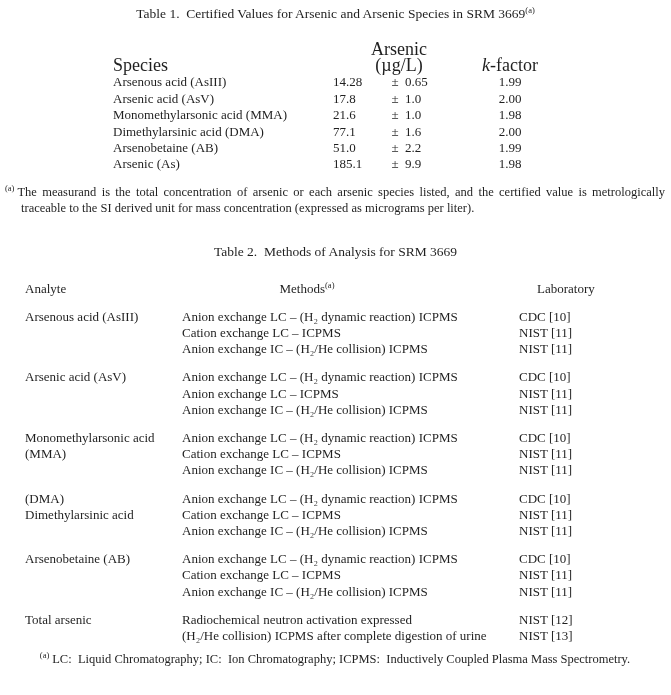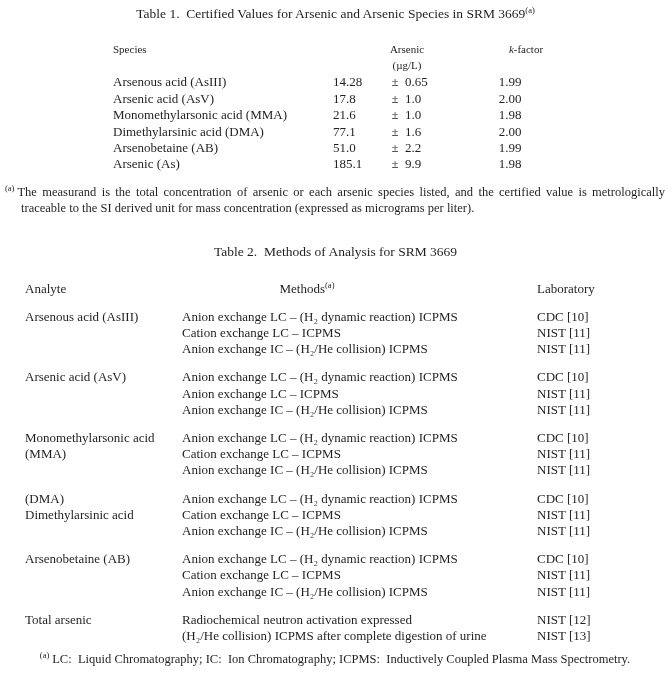--- a/index.html
+++ b/index.html
@@ -10,21 +10,21 @@
     color: #1f1f1f;
   }
   .page { width: 671px; height: 695px; padding-top: 6px; position: relative; }
   .pre { white-space: pre-wrap; text-align: center; }
   sup.fn { font-size: 8.5px; vertical-align: super; line-height: 0; margin-right: 3px; }
   sup.tsup { font-size: 8.5px; vertical-align: super; line-height: 0; }
 
   
   .t1-title { text-align: center; font-size: 13.5px; line-height: 16px; }
   .t1 { margin-left: 113px; margin-top: 19px; width: 555px; }
-  .t1-header { display: flex; align-items: flex-start; font-size: 11px; line-height: 16.4px; gap: 8px; }
+  .t1-header { display: flex; align-items: flex-end; font-size: 18px; line-height: 16.4px; }
   .t1-body { margin-top: 0.5px; }
   .t1-row { display: flex; font-size: 13px; line-height: 16.4px; }
   .c-species { width: 220px; text-align: left; }
   .c-val     { width: 52px;  text-align: left; }
   .c-pm      { width: 20px;  text-align: center; }
   .c-unc     { width: 60px;  text-align: left; }
   .c-k       { width: 90px;  text-align: center; }
   .h-arsenic { width: 132px; text-align: center; }
 
   
@@ -42,21 +42,21 @@
   .t2 { margin-left: 25px; margin-top: 21px; width: 640px; }
   .t2-header { display: flex; font-size: 13px; line-height: 16.2px; }
   .h2-analyte { width: 157px; }
   .h2-methods { width: 250px; text-align: center; }
   .h2-lab { margin-left: 105px; }
   .t2-group { display: flex; align-items: flex-start; margin-top: 12px; font-size: 13px; line-height: 16.2px; }
   .g-analyte { width: 157px; }
   .g-methods { width: 483px; }
   .m-row { display: flex; align-items: flex-start; }
   .m-text { width: 322px; text-align: justify; }
-  .m-lab { margin-left: 33px; white-space: nowrap; }
+  .m-lab { margin-left: 15px; white-space: nowrap; }
 </style>
 </head>
 <body>
 
 <div class="page">
 
   <section>
     <div class="t1-title pre"><span>Table 1.  Certified Values for Arsenic and Arsenic Species in SRM 3669</span><sup class="tsup">(a)</sup></div>
 
     <div class="t1">

